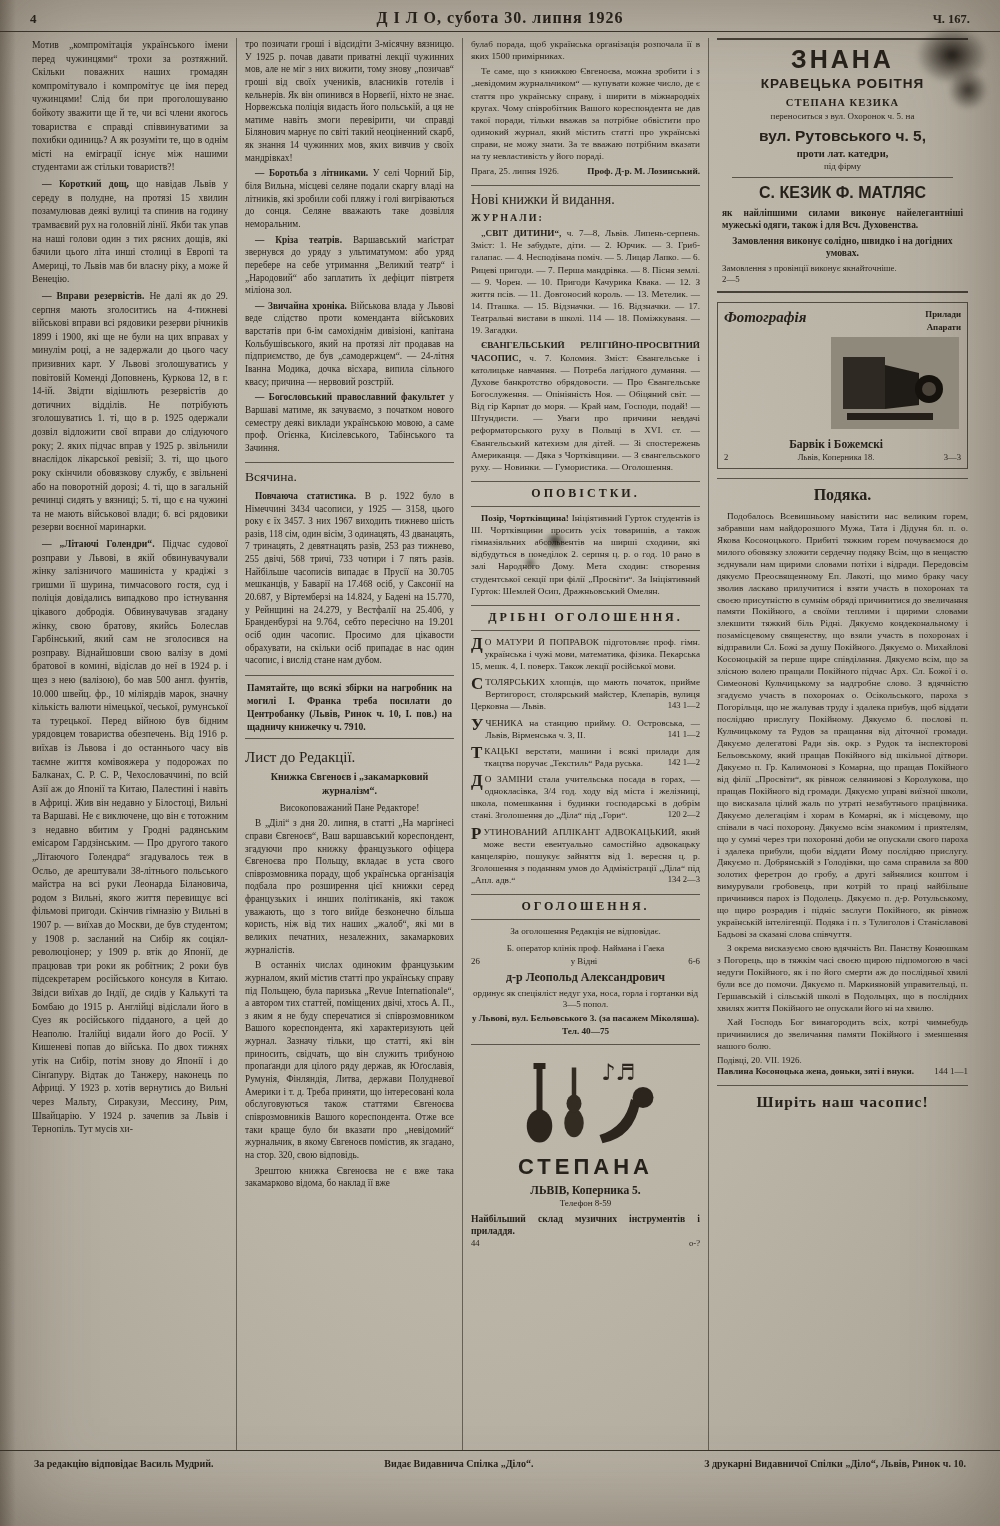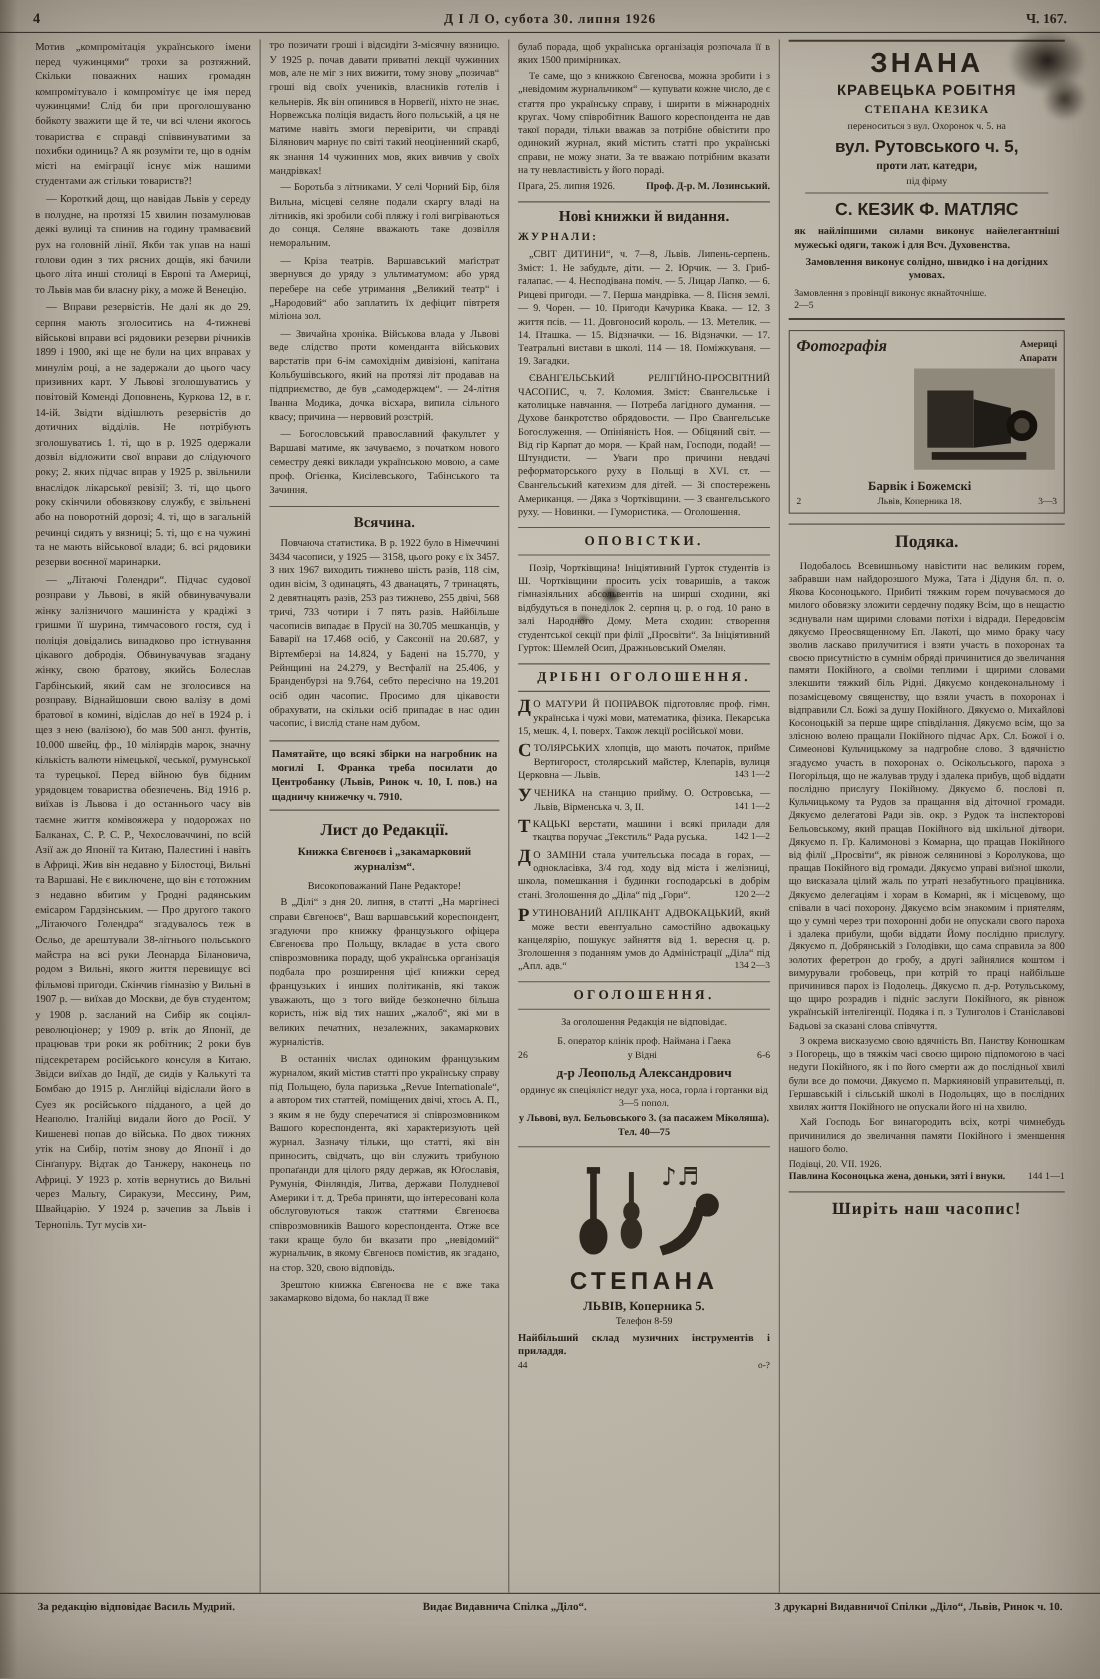--- a/index.html
+++ b/index.html
@@ -17,38 +17,38 @@
     background:radial-gradient(closest-side,rgba(18,13,8,.92),rgba(18,13,8,0));}
   .blob-b{left:948px;top:70px;width:40px;height:40px;
     background:radial-gradient(closest-side,rgba(18,13,8,.75),rgba(18,13,8,0));}
   .blob-c{left:544px;top:532px;width:22px;height:18px;
     background:radial-gradient(closest-side,rgba(18,13,8,.9),rgba(18,13,8,0));}
   .blob-d{left:524px;top:558px;width:12px;height:10px;
     background:radial-gradient(closest-side,rgba(18,13,8,.8),rgba(18,13,8,0));}
 
   .hdr{display:flex;align-items:baseline;padding:9px 30px 4px;border-bottom:1.5px solid #39342b;font-weight:bold;}
   .hdr-num{font-size:13px;width:80px;}
-  .hdr-title{flex:1;text-align:center;font-size:12px;letter-spacing:1px;}
+  .hdr-title{flex:1;text-align:center;font-size:16px;letter-spacing:1px;}
   .hdr-issue{width:80px;text-align:right;font-size:12.5px;}
 
   .cols{display:flex;height:1418px;padding:6px 24px 0;box-sizing:border-box;overflow:hidden;}
   .col{overflow:hidden;padding:0 8px;box-sizing:border-box;}
   .col + .col{border-left:1px solid rgba(45,40,32,.6);}
   .c1{width:212px;font-size:9.6px;line-height:1.42;}
   .c2{width:226px;font-size:9.3px;line-height:1.36;}
   .c3{width:246px;font-size:9.2px;line-height:1.32;}
   .c4{width:268px;font-size:9.2px;line-height:1.3;}
 
   .par{margin:0 0 3px;text-align:justify;text-indent:10px;}
-  .par .lead{font-weight:normal;}
+  .par .lead{font-weight:bold;}
   .no-indent{text-indent:0;}
   .center{text-align:center;text-indent:0;}
 
   .rule-top{border-top:1px solid rgba(45,40,32,.7);padding-top:5px;margin-top:7px;}
-  .h1{font-weight:bold;text-align:center;}
+  .h1{font-weight:normal;}
   .h-vsiachyna{font-size:13.5px;margin-bottom:4px;}
   .h-letter{font-size:15px;margin-bottom:3px;}
   .h-books{font-size:14px;margin-bottom:2px;}
   .h-sub{font-weight:bold;text-align:left;font-size:10px;letter-spacing:2px;margin-bottom:3px;}
   .h-caps{font-weight:bold;text-align:center;font-size:12px;letter-spacing:3px;
     border-top:1px solid rgba(45,40,32,.7);border-bottom:1px solid rgba(45,40,32,.7);
     padding:4px 0;margin:8px 0 5px;}
   .notice{border-top:1px solid rgba(45,40,32,.7);border-bottom:1px solid rgba(45,40,32,.7);
     padding:5px 2px;margin:8px 0;font-weight:bold;text-align:justify;font-size:9.6px;}
   .subhead{font-weight:bold;text-align:center;font-size:10px;margin:1px 0 4px;}
@@ -233,21 +233,21 @@
         <div class="t-prov-row">
           <span>Замовлення з провінції виконує якнайточніше.</span>
           <span>2—5</span>
         </div>
       </div>
 
       <div class="photobox">
         <div class="photo-top">
           <span class="photo-script">Фотографія</span>
           <span class="photo-labels">
-            <span>Америці</span><br>
+            <span>Прилади</span><br>
             <span>Апарати</span>
           </span>
         </div>
         <div class="photo-img">
           <svg width="132" height="96" viewBox="0 0 132 96" aria-hidden="true">
             <rect x="2" y="2" width="128" height="92" fill="#8f897b"></rect>
             <rect x="14" y="22" width="42" height="52" fill="#2e2922"></rect>
             <polygon points="56,30 90,38 90,70 56,74" fill="#1f1b16"></polygon>
             <circle cx="100" cy="54" r="14" fill="#15120e"></circle>
             <circle cx="100" cy="54" r="7" fill="#4a443a"></circle>

